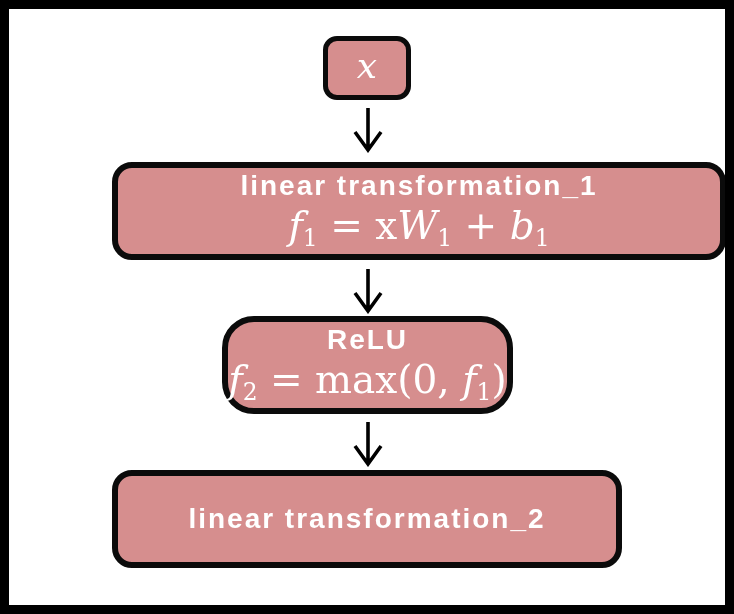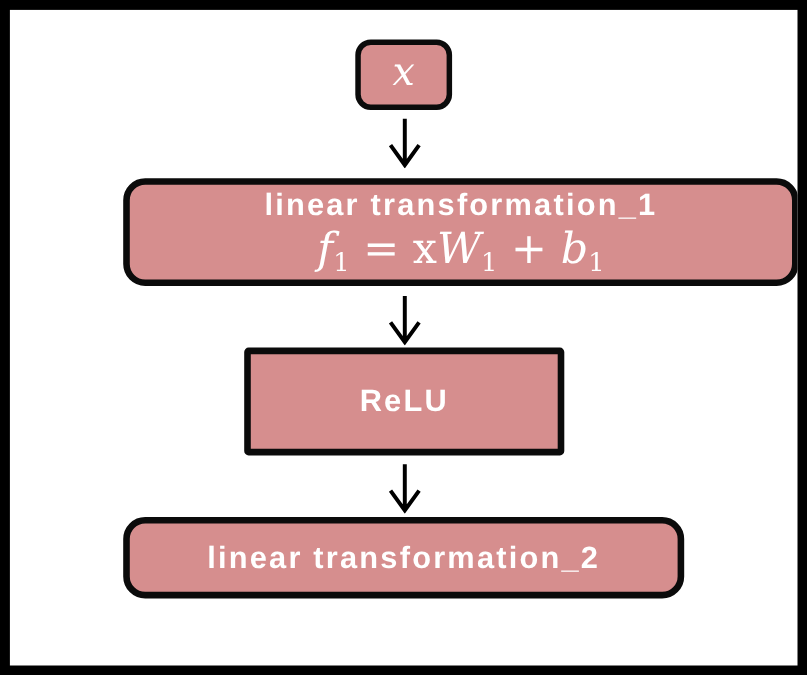--- a/index.html
+++ b/index.html
@@ -36,22 +36,22 @@
     border-radius: 14px;
   }
   .input-label {
     font-family: "DejaVu Serif", serif;
     font-style: italic;
     font-size: 36px;
     line-height: 1;
     padding-bottom: 4px;
   }
   .node-linear1 { left: 103px; top: 153px; width: 614px; height: 98px; border-radius: 20px; }
-  .node-relu    { left: 213px; top: 307px; width: 291px; height: 98px; border-radius: 4px; }
-  .node-linear2 { left: 103px; top: 461px; width: 510px; height: 74px; border-radius: 20px; }
+  .node-relu    { left: 213px; top: 307px; width: 291px; height: 98px; border-radius: 32px; }
+  .node-linear2 { left: 103px; top: 461px; width: 510px; height: 98px; border-radius: 20px; }
   .node-title {
     font-family: "Liberation Sans", sans-serif;
     font-weight: bold;
     font-size: 28px;
     letter-spacing: 2px;
     line-height: 1.2;
     white-space: nowrap;
   }
   .node-formula {
     font-family: "DejaVu Serif", serif;
@@ -97,20 +97,23 @@
       <span class="it">f</span><span class="sub">1</span><span class="rm"> = </span><span class="rm">x</span><span class="it">W</span><span class="sub">1</span><span class="rm"> + </span><span class="it">b</span><span class="sub">1</span>
     </div>
   </div>
 
   <svg class="arrow arrow-2" viewBox="0 0 36 46">
     <path d="M18 1 V40 M5 25 L18 43 L31 25"></path>
   </svg>
 
   <div class="node node-relu">
     <div class="node-title">ReLU</div>
+    <div class="node-formula">
+      <span class="it">f</span><span class="sub">2</span><span class="rm"> = max(0, </span><span class="it">f</span><span class="sub">1</span><span class="rm">)</span>
+    </div>
   </div>
 
   <svg class="arrow arrow-3" viewBox="0 0 36 46">
     <path d="M18 1 V40 M5 25 L18 43 L31 25"></path>
   </svg>
 
   <div class="node node-linear2">
     <div class="node-title">linear transformation_2</div>
   </div>
 

